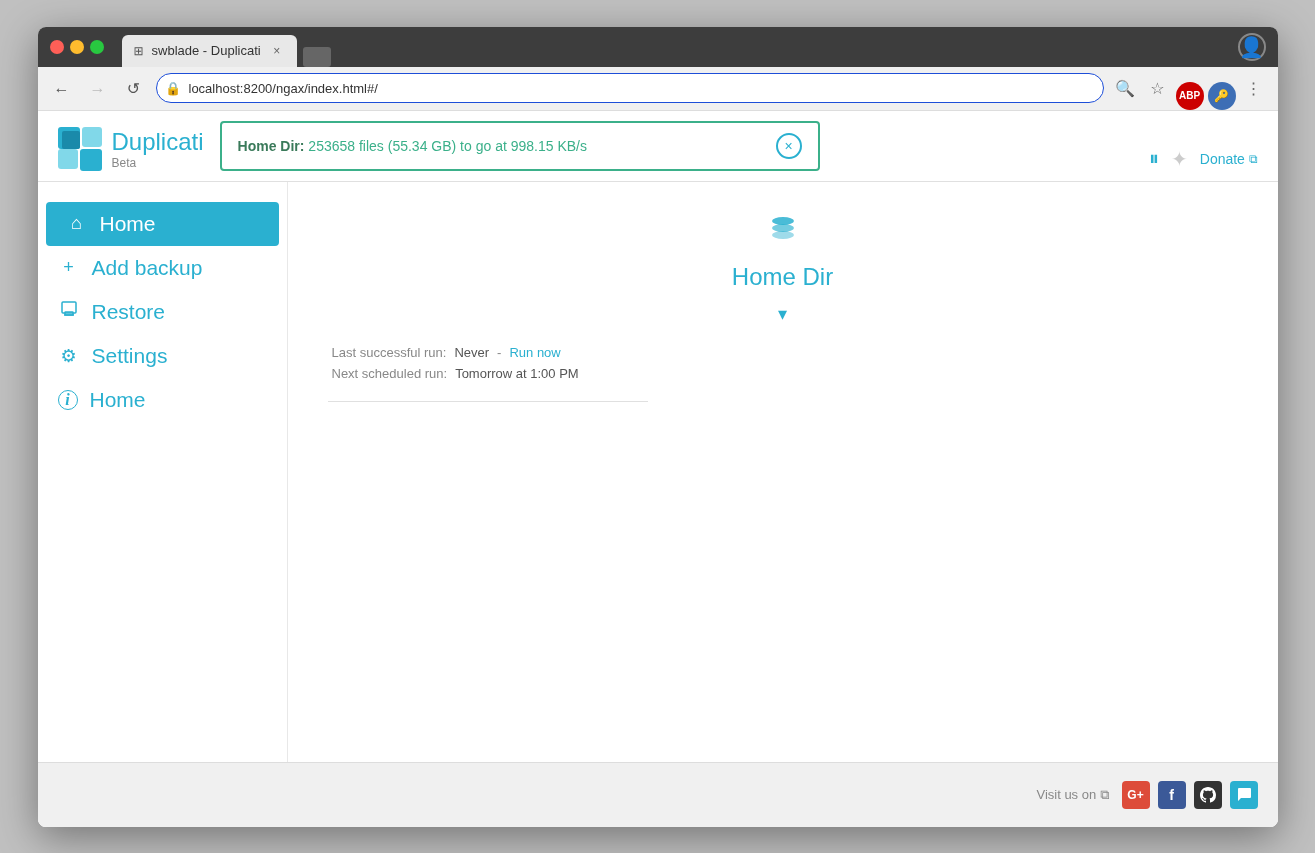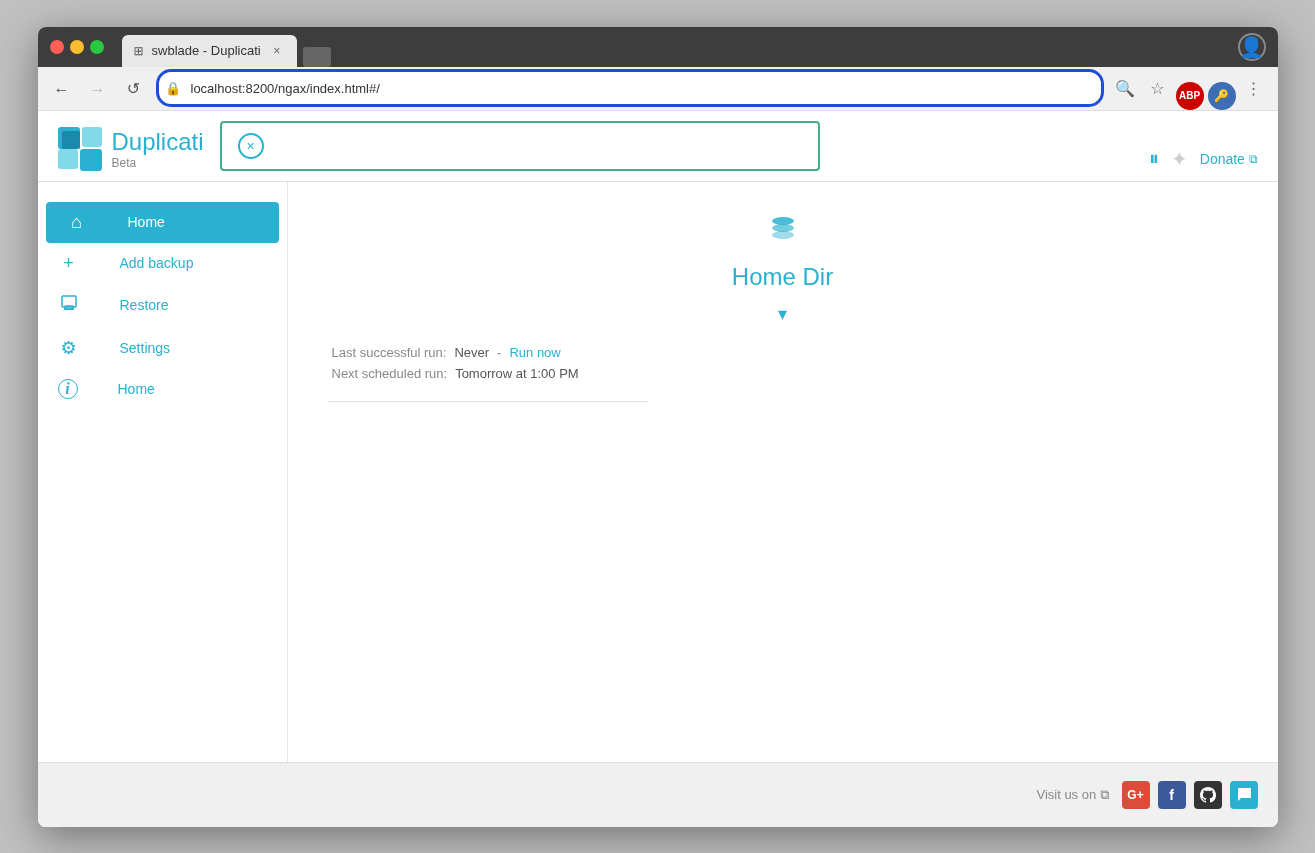--- a/index.html
+++ b/index.html
@@ -125,22 +125,22 @@
       font-size: 16px;
       width: 28px;
       height: 28px;
       display: flex;
       align-items: center;
       justify-content: center;
       border-radius: 50%;
     }
     .url-bar {
       flex: 1;
-      height: 38px;
-      border: 3px solid #1d4ed8;
+      height: 30px;
+      border: 1px solid #1d4ed8;
       border-radius: 15px;
       padding: 0 14px 0 32px;
       font-size: 13px;
       background: #fff;
       color: #333;
       outline: none;
       position: relative;
     }
     .url-container {
       flex: 1;
@@ -337,22 +337,21 @@
     .sidebar-item.active .sidebar-icon {
       color: #fff;
     }
     .sidebar-icon {
       font-size: 18px;
       color: #2ab0d0;
       width: 22px;
       text-align: center;
     }
     .sidebar-label {
-      font-size: 14px;
-      margin-left: 28px;
+      font-size: 21px;
     }
 
     
     .content-area {
       flex: 1;
       padding: 30px 40px;
       overflow-y: auto;
     }
 
     .backup-header {
@@ -504,20 +503,24 @@
             <rect x="24" y="0" width="20" height="20" rx="3" fill="#4cc8e0" opacity="0.7"></rect>
           </svg>
         </div>
         <div class="logo-text">
           <span class="logo-name">Duplicati</span>
           <span class="logo-beta">Beta</span>
         </div>
       </div>
 
       <div class="status-banner">
+        <div class="status-text">
+          <span class="status-label">Home Dir:</span>
+          <span class="status-value">253658 files (55.34 GB) to go at 998.15 KB/s</span>
+        </div>
         <button class="status-close">×</button>
       </div>
 
       <div class="header-actions">
         <button class="pause-btn">
           <span>⏸</span>
         </button>
         <span class="spinner-area">✦</span>
         <a class="donate-btn">
           <span>Donate</span>

